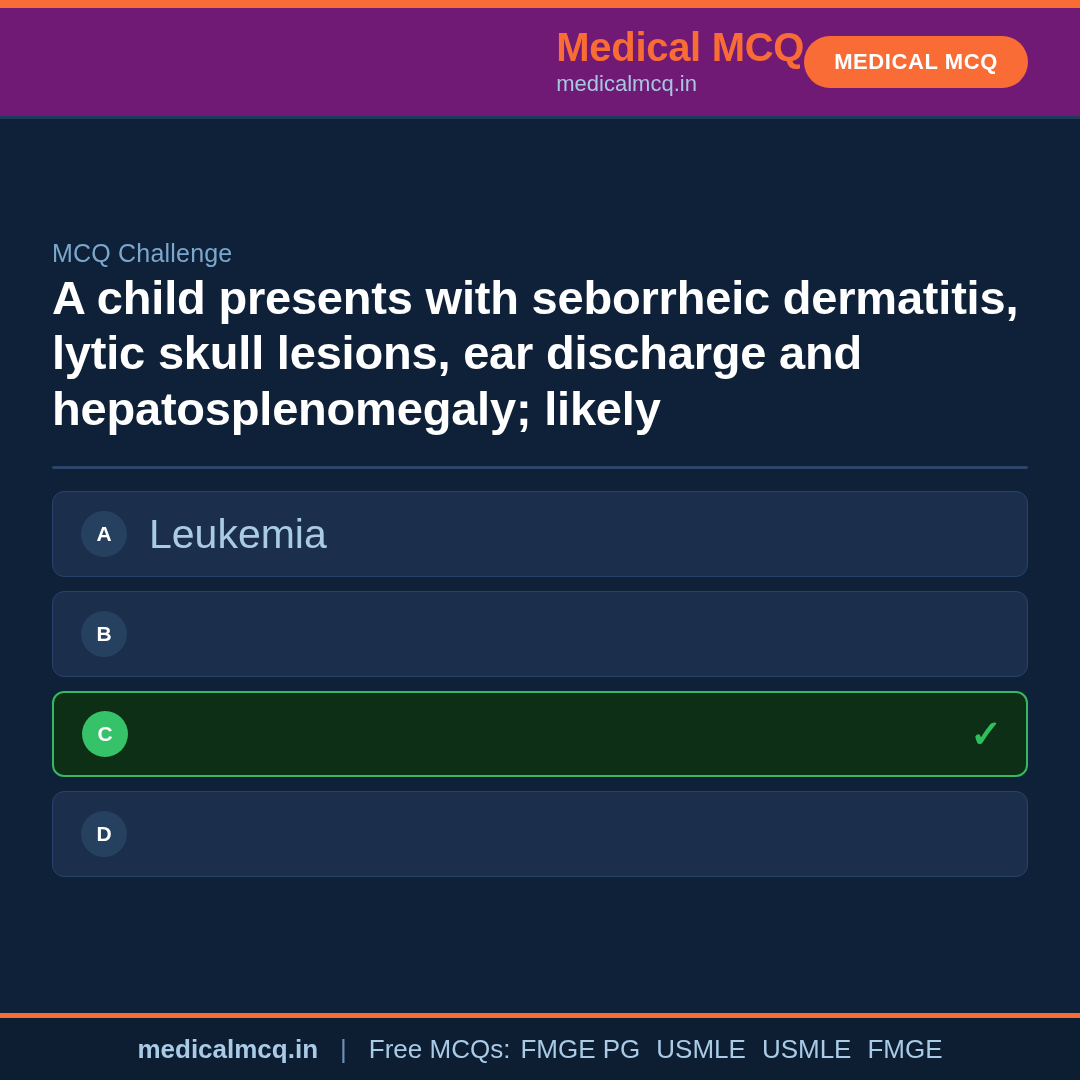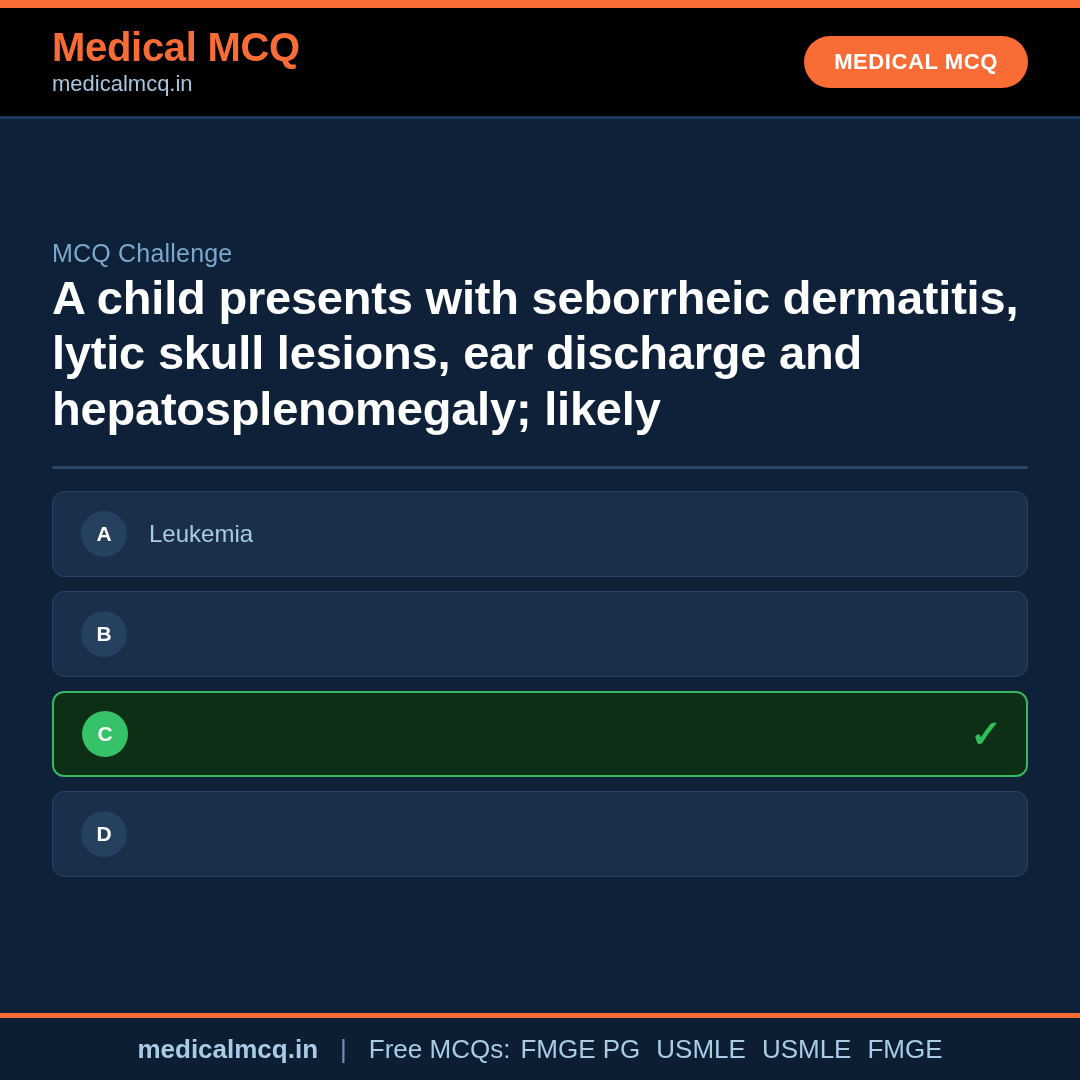--- a/index.html
+++ b/index.html
@@ -20,23 +20,23 @@
   .top-accent {
     height:8px; width:100%;
     background:#f96c35;
     flex:0 0 auto;
   }
 
   
   .header {
     flex:0 0 auto;
     height:111px;
-    background:#000000;
+    background:#701a75;
     border-bottom:3px solid #1d3a5c;
-    display:flex; align-items:center; justify-content:space-between;
+    display:flex; align-items:center; justify-content:flex-end;
     padding:0 52px;
   }
   .brand { display:flex; flex-direction:column; justify-content:center; }
   .brand-title {
     font-size:40px; font-weight:bold; color:#f96c35;
     line-height:1.05; letter-spacing:-0.3px;
   }
   .brand-sub {
     font-size:22px; color:#a9c6e0; line-height:1.3; margin-top:2px;
   }
@@ -79,21 +79,21 @@
   }
   .option .letter {
     flex:0 0 auto;
     width:46px; height:46px; border-radius:50%;
     background:#26415f; color:#ffffff;
     font-size:21px; font-weight:bold;
     display:flex; align-items:center; justify-content:center;
     margin-right:22px;
   }
   .option .text {
-    font-size:24px; color:#a9cbe6; line-height:1.1;
+    font-size:41px; color:#a9cbe6; line-height:1.1;
   }
   .option .check { display:none; }
 
   
   .option.correct {
     background:#0c2f16;
     border:2px solid #36b760;
   }
   .option.correct .letter {
     background:#36c268; color:#ffffff;

